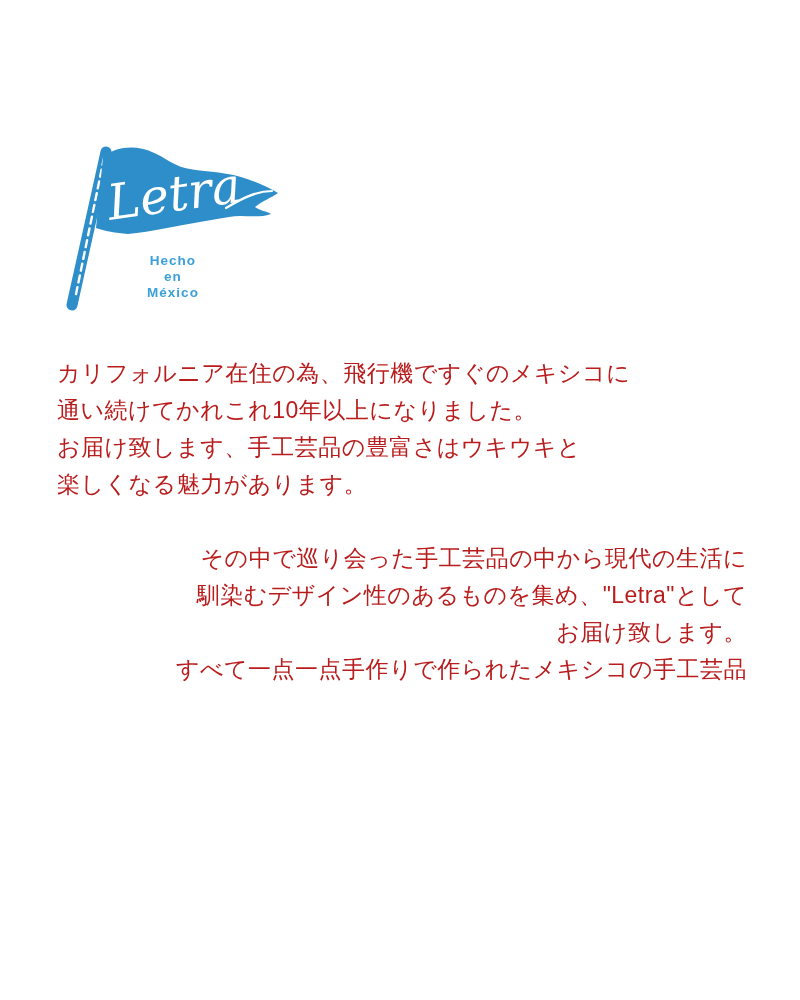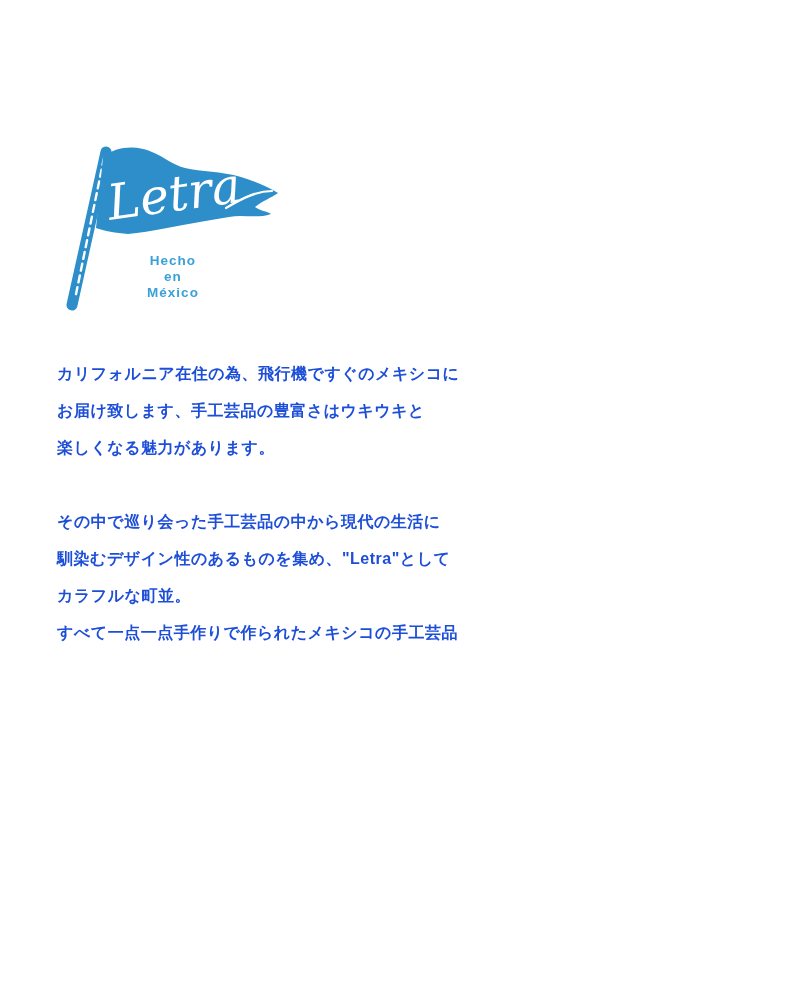--- a/index.html
+++ b/index.html
@@ -29,32 +29,32 @@
   }
   .logo-wordmark-text {
     font-family: "DejaVu Serif", serif;
     font-style: italic;
   }
   .about {
     position: absolute;
     left: 57px;
     top: 355px;
     width: 690px;
-    color: #1d4ed8;
-    font-size: 16px;
+    color: #b91c1c;
+    font-size: 23px;
     line-height: 37px;
     letter-spacing: 0.5px;
-    font-weight: bold;
   }
   .about p {
     margin: 0;
     padding: 0;
   }
   .about p.para-2 {
     margin-top: 37px;
+    text-align: right;
   }
   .about .line {
     display: block;
     white-space: nowrap;
   }
 </style>
 </head>
 <body>
 
 <div class="page">
@@ -83,24 +83,25 @@
     <path d="M 226,208 C 241,199 256,191 272,191" stroke="#ffffff" stroke-width="2.2" stroke-linecap="round" fill="none"></path>
 
     <text class="logo-tagline-text" x="173" y="265" font-size="13.5" text-anchor="middle" fill="#3AA0D8">Hecho</text>
     <text class="logo-tagline-text" x="173" y="281" font-size="13.5" text-anchor="middle" fill="#3AA0D8">en</text>
     <text class="logo-tagline-text" x="173" y="297" font-size="13.5" text-anchor="middle" fill="#3AA0D8">México</text>
   </svg>
 
   <div class="about">
     <p class="para-1">
       <span class="line">カリフォルニア在住の為、飛行機ですぐのメキシコに</span>
+      <span class="line">通い続けてかれこれ10年以上になりました。</span>
       <span class="line">お届け致します、手工芸品の豊富さはウキウキと</span>
       <span class="line">楽しくなる魅力があります。</span>
     </p>
     <p class="para-2">
       <span class="line">その中で巡り会った手工芸品の中から現代の生活に</span>
       <span class="line">馴染むデザイン性のあるものを集め、"Letra"として</span>
-      <span class="line">カラフルな町並。</span>
+      <span class="line">お届け致します。</span>
       <span class="line">すべて一点一点手作りで作られたメキシコの手工芸品</span>
     </p>
   </div>
 
 </div>
 
 </body></html>

